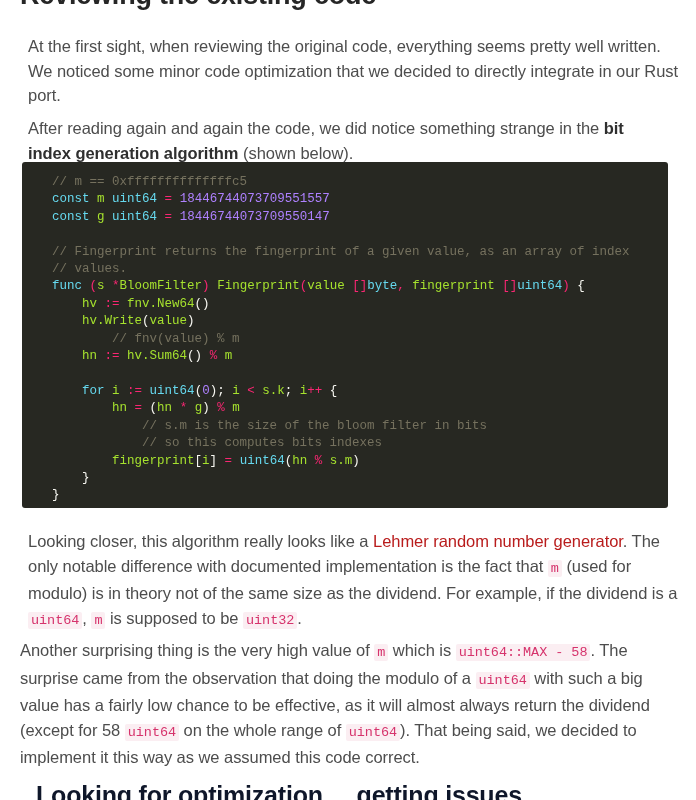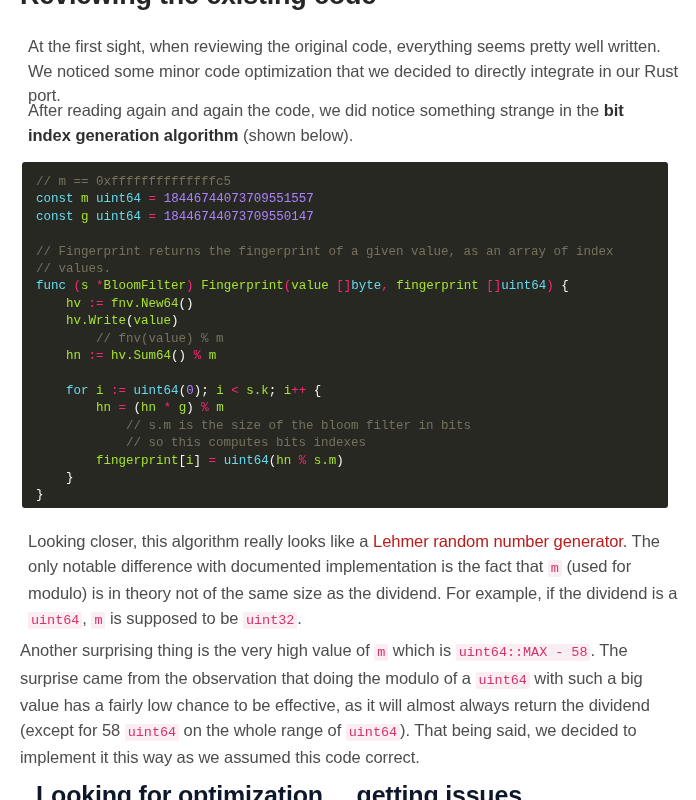--- a/index.html
+++ b/index.html
@@ -52,21 +52,21 @@
 
   
   p.body {
     margin: 8px;
     font-size: 16.5px;
     line-height: 24.5px;
     color: #4d4d4d;
     letter-spacing: -0.05px;
   }
   .p1 { position: absolute; top: 26px;  left: 20px; width: 652px; }
-  .p2 { position: absolute; top: 90px; left: 20px; width: 620px; }
+  .p2 { position: absolute; top: 108px; left: 20px; width: 620px; }
   .p3 { position: absolute; top: 521px; left: 20px; width: 652px; }
   .p4 { position: absolute; top: 630px; left: 12px; width: 652px; }
 
   strong { font-weight: bold; color: #2f2f2f; }
 
   a.link {
     color: #b91c1c;
     text-decoration: none;
   }
 
@@ -84,21 +84,21 @@
   .codeblock {
     position: absolute;
     top: 162px;
     left: 22px;
     width: 646px;
     height: 346px;
     box-sizing: border-box;
     background: #272822;
     border-radius: 3px;
     overflow: hidden;
-    padding: 12px 0 12px 0;
+    padding: 12px 0 12px 16px;
   }
   .codeblock pre {
     margin: 0;
     padding: 0 14px;
     font-family: "Liberation Mono", "DejaVu Sans Mono", monospace;
     font-size: 12.5px;
     line-height: 17.4px;
     color: #f8f8f2;
     white-space: pre;
     overflow: hidden;

